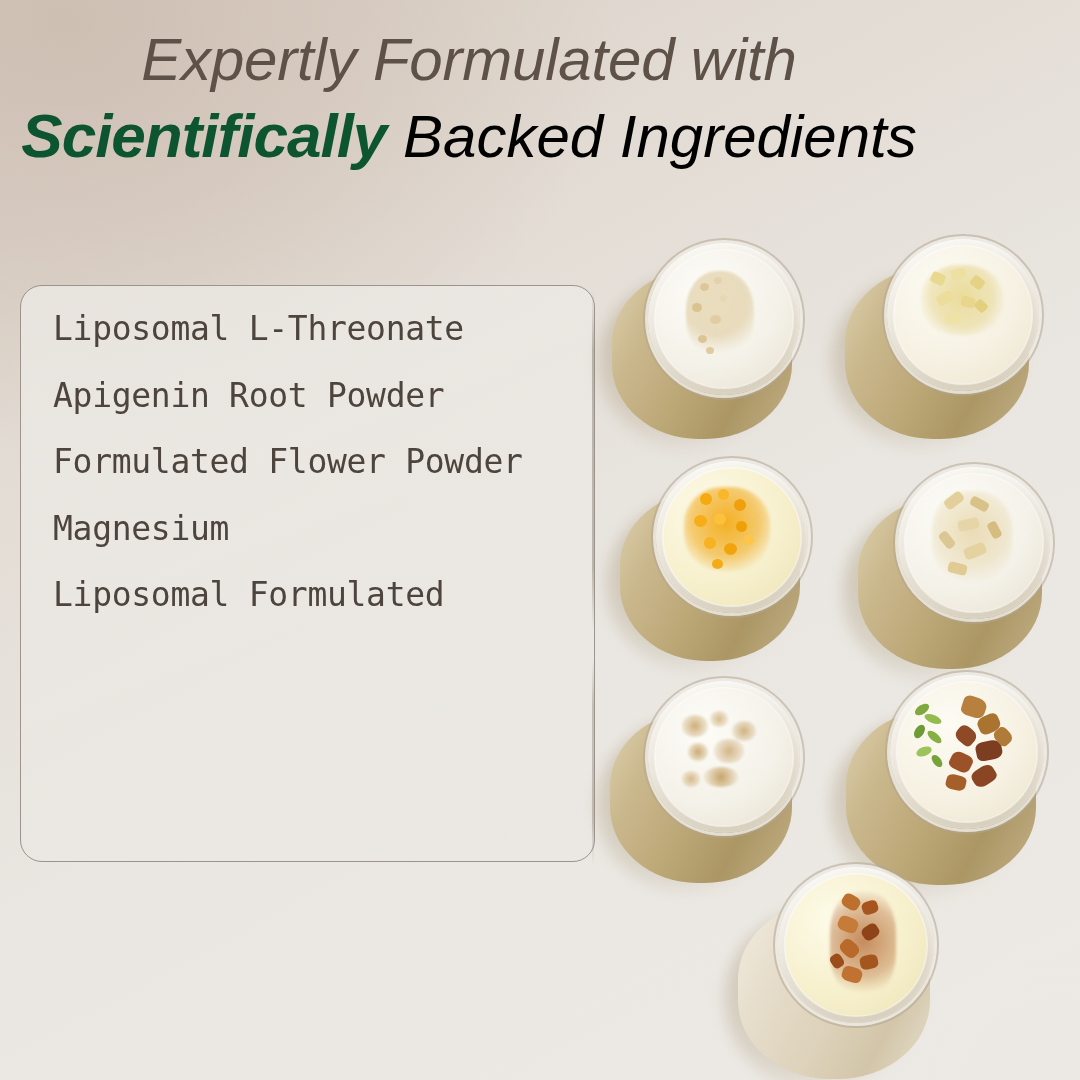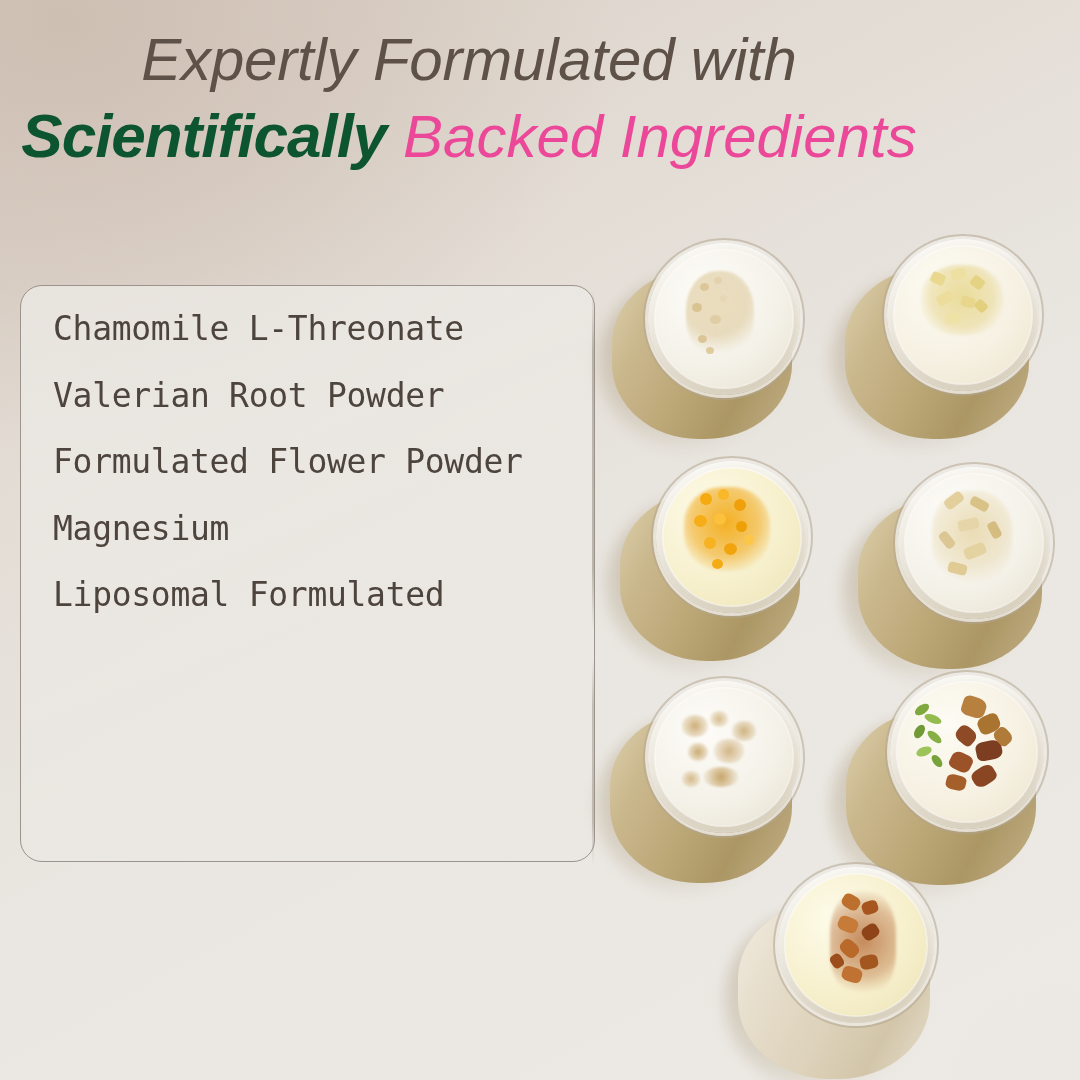--- a/index.html
+++ b/index.html
@@ -21,21 +21,21 @@
   .hl-line { display:block; white-space:nowrap; }
   .hl-1 {
     font-size:60px; font-style:italic; font-weight:300;
     color:#5d5148; letter-spacing:-0.2px;
   }
   .hl-2 { font-size:60px; font-style:italic; margin-top:8px; }
   .hl-strong {
     font-weight:bold; font-style:italic; color:#0d5530;
     letter-spacing:-1px; font-size:62px;
   }
-  .hl-rest { font-weight:300; color:#ec4899; }
+  .hl-rest { font-weight:300; color:#000000; }
 
   
   .ingredient-card {
     position:absolute; left:20px; top:285px;
     width:575px; height:577px;
     border:1.6px solid #9b938c;
     border-radius:22px;
     background:linear-gradient(160deg, rgba(238,236,232,0.72) 0%, rgba(235,232,227,0.55) 100%);
     padding:26px 0 0 32px;
   }
@@ -99,22 +99,22 @@
 </head>
 <body>
 
 <div class="headline">
   <span class="hl-line hl-1">Expertly Formulated with</span>
   <span class="hl-line hl-2"><span class="hl-strong">Scientifically</span><span class="hl-rest"> Backed Ingredients</span></span>
 </div>
 
 <div class="ingredient-card">
   <ul class="ingredient-list">
-    <li class="ingredient-item">Chamomile L-Threonate</li>
-    <li class="ingredient-item">Valerian Root Powder</li>
+    <li class="ingredient-item">Liposomal L-Threonate</li>
+    <li class="ingredient-item">Apigenin Root Powder</li>
     <li class="ingredient-item">Formulated Flower Powder</li>
     <li class="ingredient-item">Magnesium</li>
     <li class="ingredient-item">Liposomal Formulated</li>
   </ul>
 </div>
 
 <div class="photo-area">
   <div class="hairline" style="left:2px;top:65px;"></div>
   <div class="hairline2" style="left:2px;top:435px;"></div>
 

